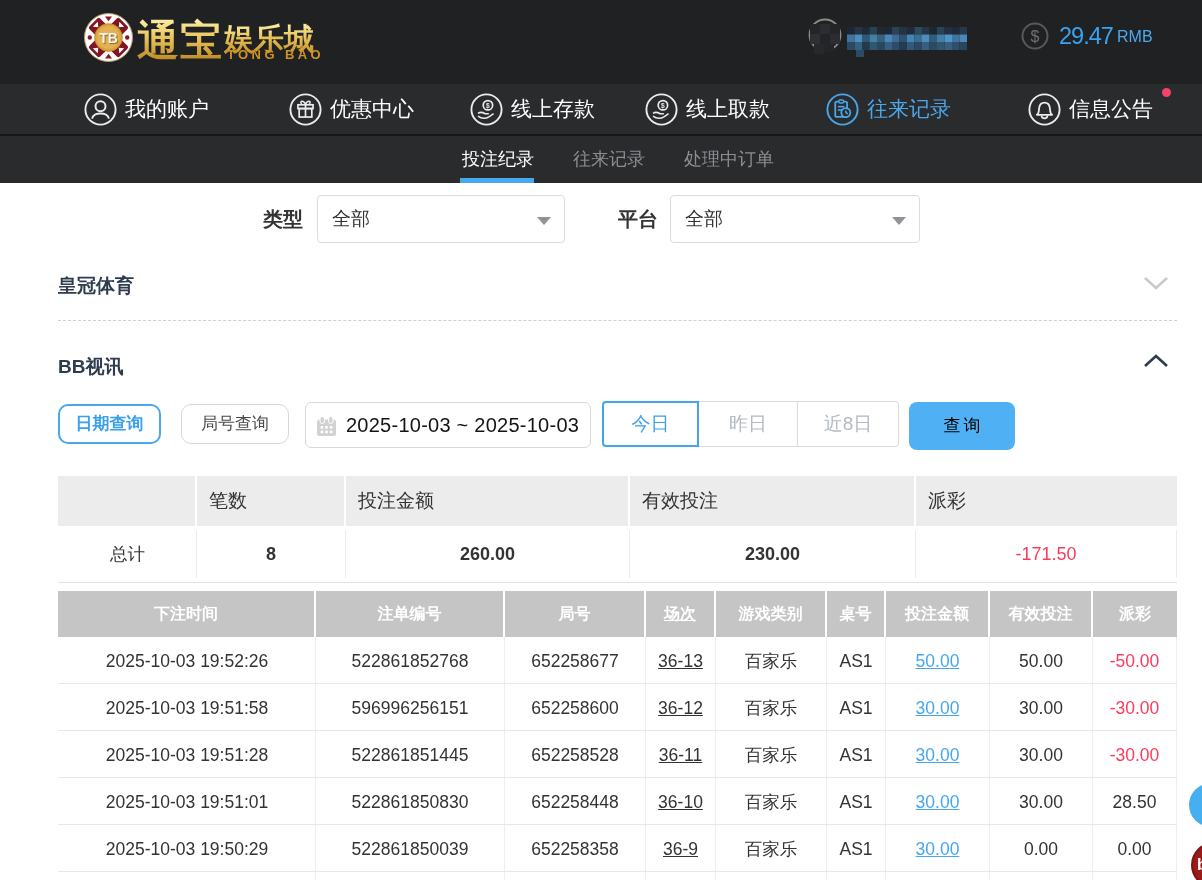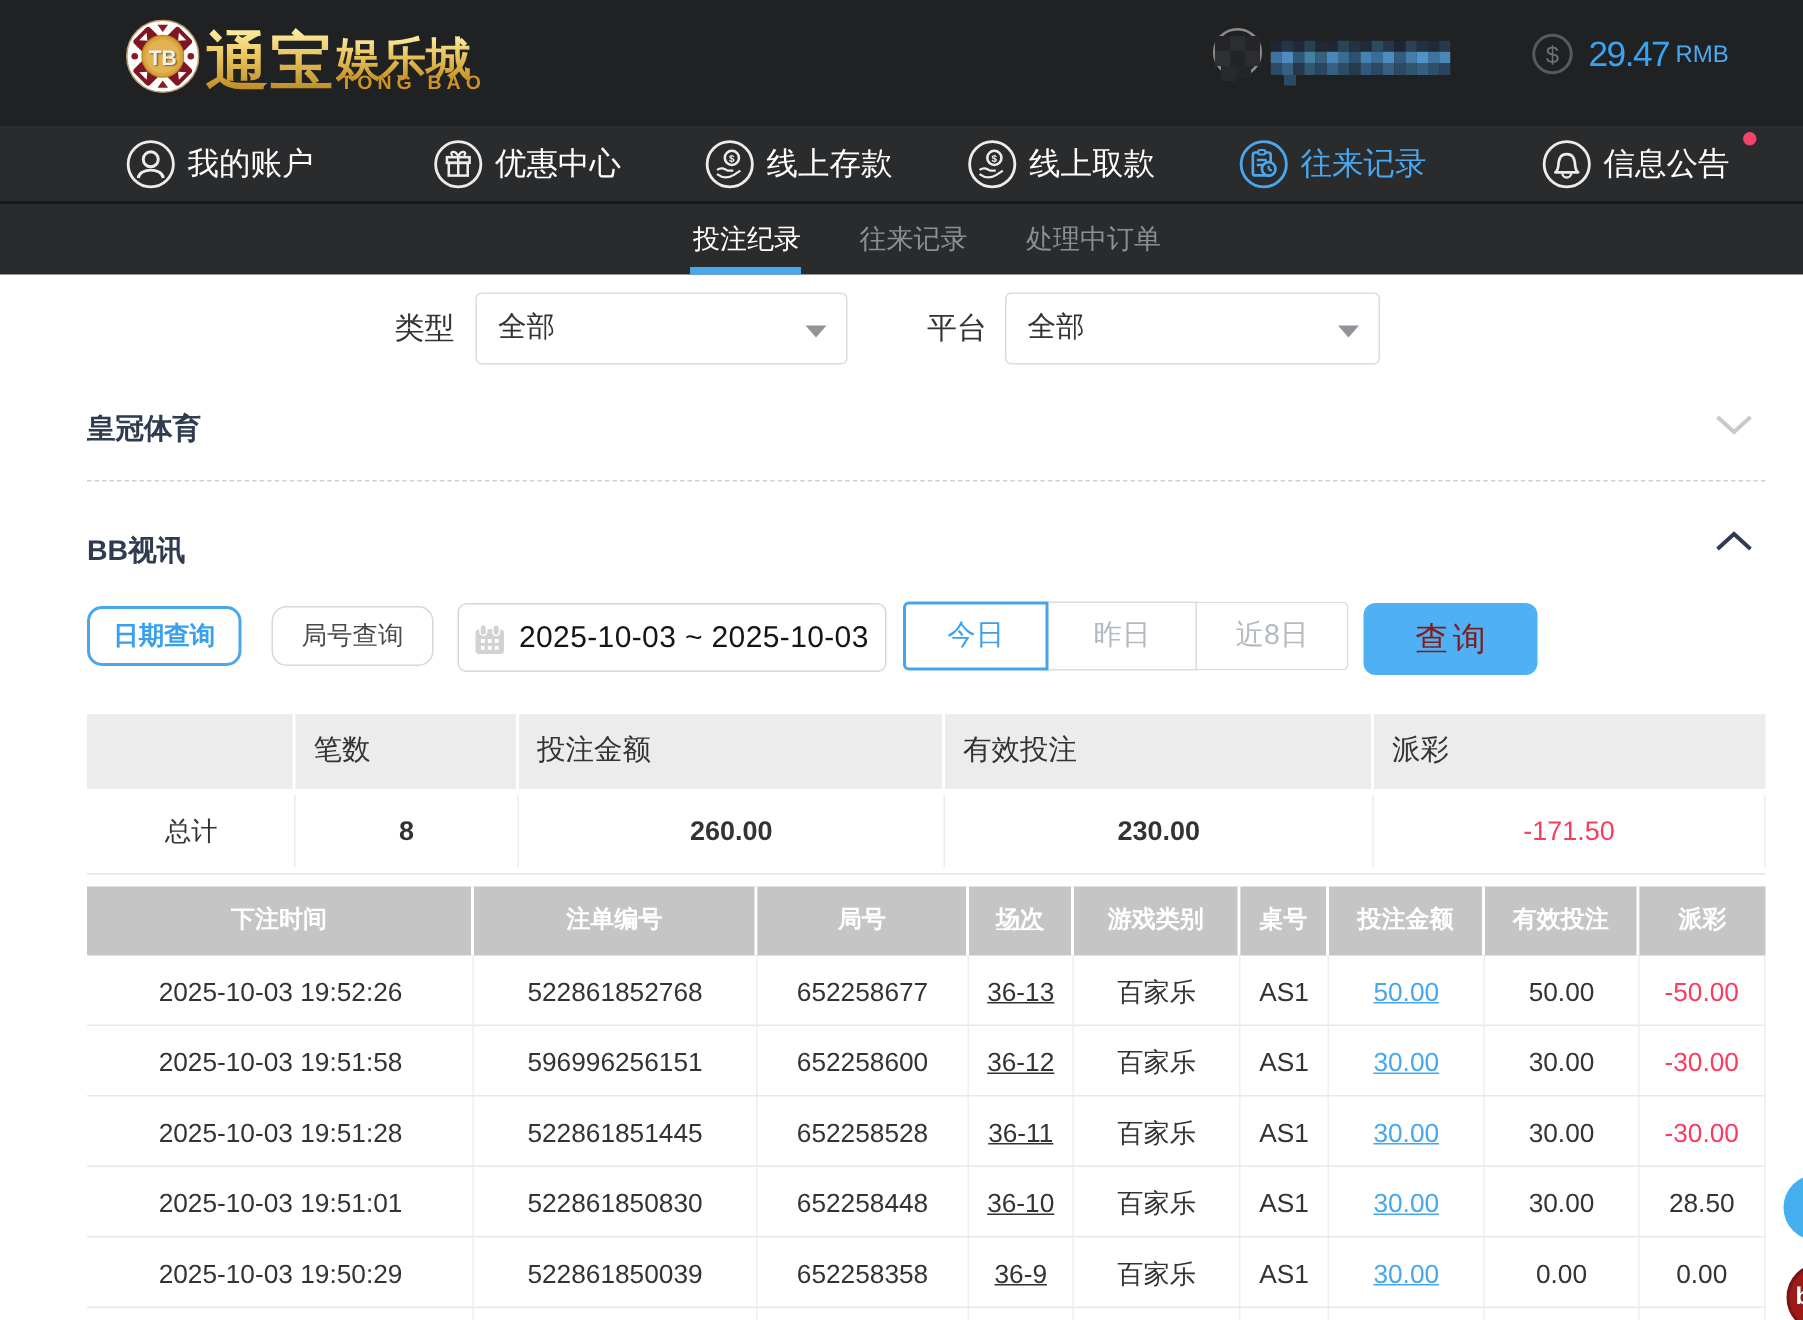--- a/index.html
+++ b/index.html
@@ -28,21 +28,21 @@
   color:#ffffff; font-size:21px; }
 .navitem.active { color:#4ba6ec; }
 .reddot { position:absolute; left:1162px; top:88px; width:9px; height:9px; border-radius:50%;
   background:#f4426a; }
 
 .tab { position:absolute; top:136px; height:47px; line-height:46px; font-size:18px; color:#8a8f94; }
 .tab.on { color:#fff; }
 #tabline { position:absolute; left:460px; top:178px; width:74px; height:5px; background:#48a8ee; }
 
 
-.flabel { position:absolute; top:195px; height:48px; line-height:48px; font-size:20px; color:#333; }
+.flabel { position:absolute; top:195px; height:48px; line-height:48px; font-size:20px; color:#333;font-weight:bold; }
 .select { position:absolute; top:195px; height:48px; border:1px solid #d9dce3; border-radius:4px;
   background:#fff; font-size:19px; color:#333; line-height:46px; padding-left:14px; }
 .select .arr { position:absolute; right:13px; top:21px; width:0; height:0;
   border-left:7px solid transparent; border-right:7px solid transparent; border-top:8px solid #909499; }
 
 .sect { position:absolute; left:58px; font-size:19px; font-weight:bold; color:#2f3b4e; }
 #dash { position:absolute; left:58px; top:320px; width:1119px; border-top:1px dashed #d0d0d0; }
 
 
 .btn { position:absolute; text-align:center; background:#fff; }
@@ -52,22 +52,22 @@
   color:#4a4a4a; font-size:17px; line-height:37px; }
 #datebox { left:305px; top:402px; width:286px; height:46px; border:1px solid #d4d7dc; border-radius:6px;
   text-align:left; }
 #datebox .dtxt { position:absolute; left:40px; top:0; line-height:44px; font-size:20px; letter-spacing:0.25px; color:#141414; }
 #g-today { left:602px; top:401px; width:97px; height:46px; border:2px solid #44a5ee;
   border-radius:4px 0 0 4px; color:#3ba1ee; font-size:19px; line-height:41px; z-index:2;}
 #g-yest { left:699px; top:401px; width:99px; height:46px; border:1px solid #dcdcdc; border-left:none;
   color:#b3bac1; font-size:19px; line-height:43px; }
 #g-8d { left:798px; top:401px; width:101px; height:46px; border:1px solid #dcdcdc; border-left:none;
   border-radius:0 4px 4px 0; color:#b3bac1; font-size:19px; line-height:43px; }
-#b-query { left:909px; top:402px; width:116px; height:48px; background:#4fb0f3; border-radius:8px;
-  color:#7f1d1d; font-size:22px; line-height:48px; letter-spacing:3px; text-indent:3px;}
+#b-query { left:909px; top:402px; width:106px; height:48px; background:#4fb0f3; border-radius:8px;
+  color:#000000; font-size:17px; line-height:48px; letter-spacing:3px; text-indent:3px;}
 
 
 #sumtab { position:absolute; left:58px; top:476px; width:1119px; }
 #sumtab .hrow { display:flex; height:50px; }
 #sumtab .hrow div { background:#ececec; font-size:19px; color:#333; text-align:left; line-height:50px;padding-left:12px; }
 #sumtab .hrow div:not(:last-child) { border-right:2px solid #fff; }
 #sumtab .drow { display:flex; height:57px; border-bottom:1px solid #e3e3e3;align-items:center; }
 #sumtab .drow div { text-align:center; line-height:48px; font-size:17.5px; color:#333;
   border-right:1px solid #ececec; }
 #sumtab .drow div:first-child { border-left:1px solid #fff; }

